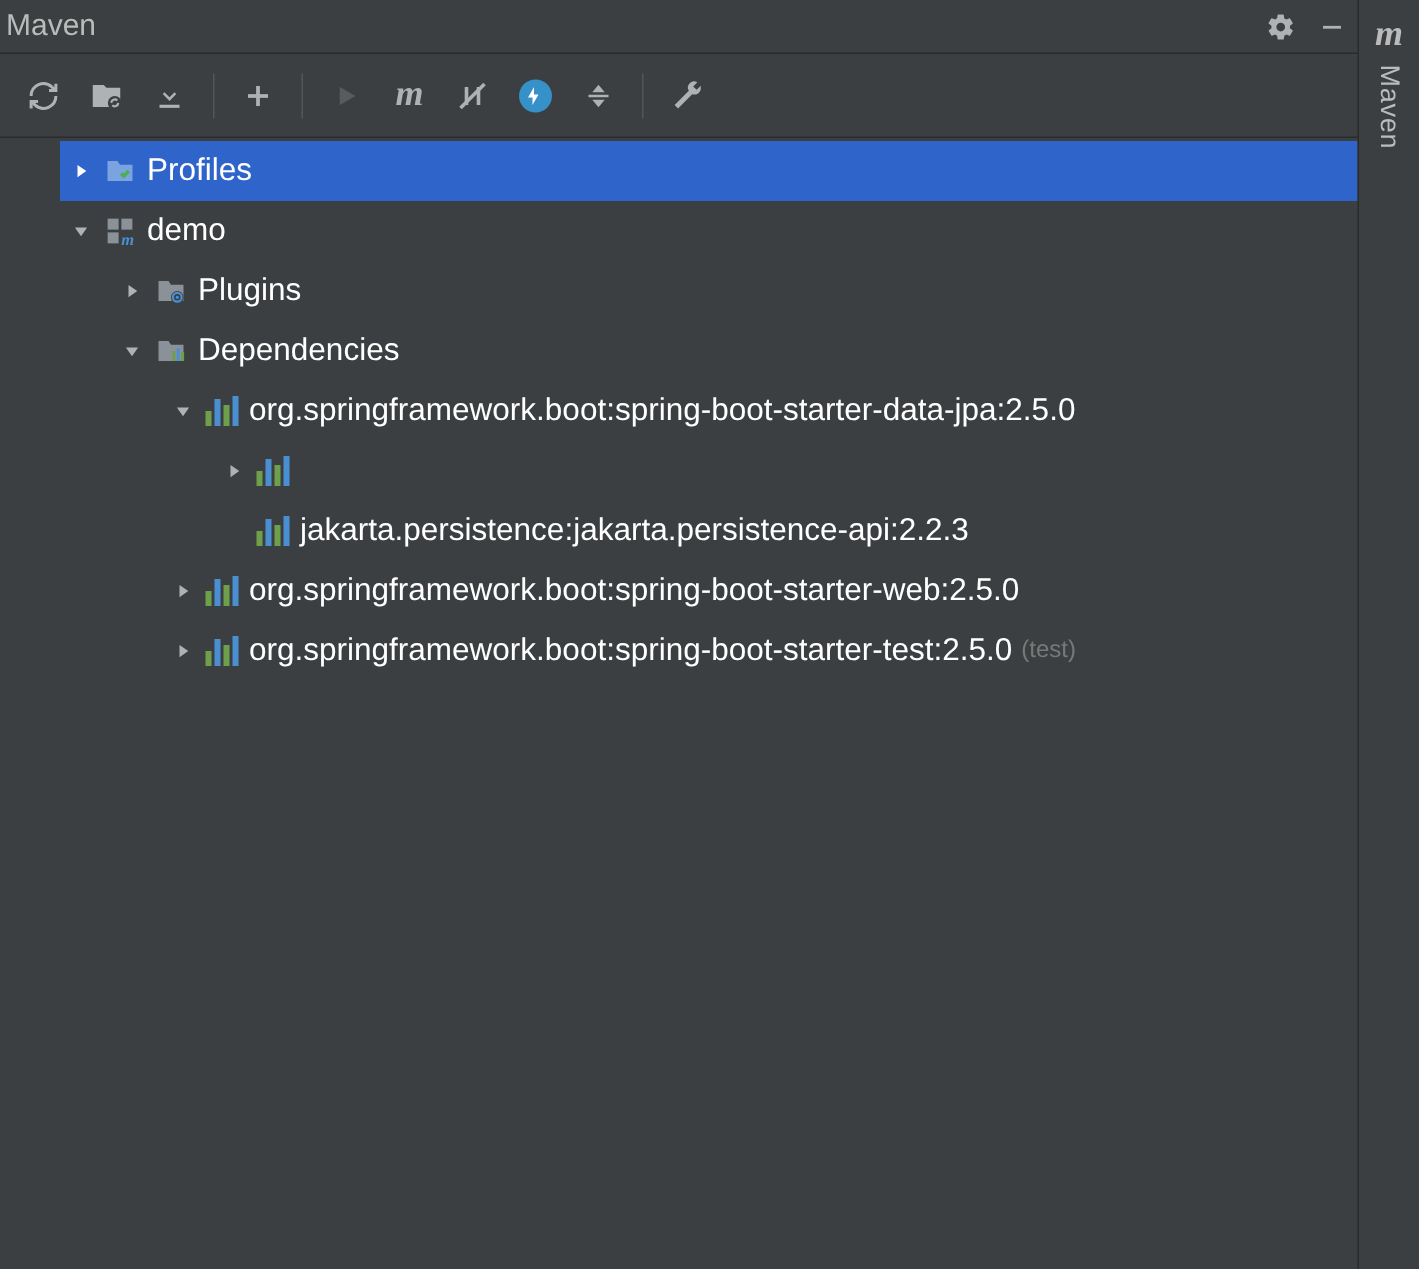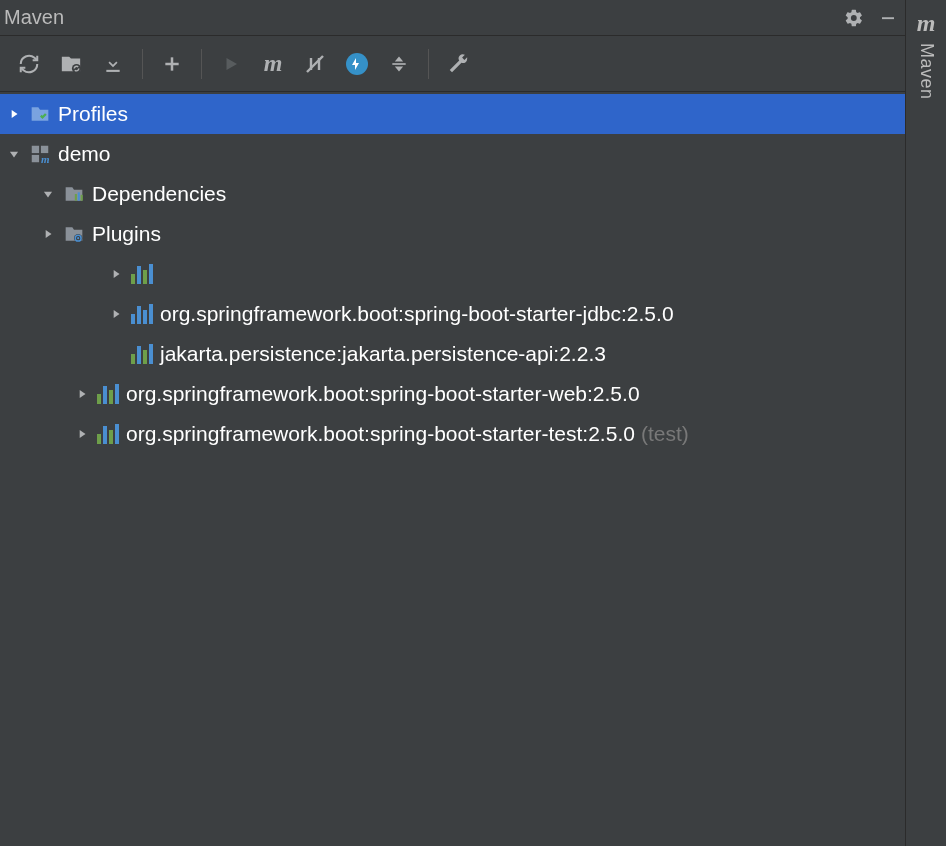--- a/index.html
+++ b/index.html
@@ -92,20 +92,21 @@
     font-style: italic;
     font-weight: bold;
     font-size: 24px;
     color: #afb1b3;
   }
   
   .tree {
     flex: 1;
     overflow: hidden;
     padding-top: 2px;
+    margin-left: 40px;
   }
   .row {
     height: 40px;
     display: flex;
     align-items: center;
     white-space: nowrap;
     padding-left: 4px;
     cursor: pointer;
   }
   .row.selected {
@@ -120,21 +121,21 @@
     flex-shrink: 0;
   }
   .arrow.none { visibility: hidden; }
   .node-icon {
     width: 24px; height: 24px;
     display: flex; align-items: center; justify-content: center;
     margin-left: 4px;
     flex-shrink: 0;
   }
   .indent { display:inline-block; flex-shrink:0; }
-  .scope { color: #787878; margin-left: 6px; font-size: 21px;}
+  .scope { color: #787878; margin-left: 6px; font-size: 16px;}
   
   .bars {
     display: flex; align-items: flex-end; gap: 2px; height: 20px;
   }
   .bars span { width: 4px; background: #6e9f4a; }
   .bars .b1 { height: 10px; background:#6e9f4a;}
   .bars .b2 { height: 18px; background:#4a8fd1;}
   .bars .b3 { height: 14px; background:#6e9f4a;}
   .bars .b4 { height: 20px; background:#4a8fd1;}
   .bars.alt .b1{background:#4a8fd1;}
@@ -260,85 +261,85 @@
           </svg>
       </span>
       <span class="label">demo</span>
     </div>
 
 
     <div class="row">
       <span class="indent" style="width:34px"></span>
       <span class="arrow">
         <svg width="14" height="14" viewBox="0 0 24 24">
+            <path d="M8 5l10 7-10 7z" fill="#afb1b3"></path>
+          </svg>
+      </span>
+      <span class="node-icon">
+        <svg width="24" height="20" viewBox="0 0 24 24">
+            <path fill="#8a9199" d="M10 4H2v16h20V7H12z"></path>
+            <circle cx="17" cy="17" r="5" fill="#3c3f41"></circle>
+            <circle cx="17" cy="17" r="3.5" fill="none" stroke="#4a8fd1" stroke-width="1.8"></circle>
+            <circle cx="17" cy="17" r="1.3" fill="#4a8fd1"></circle>
+          </svg>
+      </span>
+      <span class="label">Plugins</span>
+    </div>
+
+    <div class="row">
+      <span class="indent" style="width:34px"></span>
+      <span class="arrow">
+        <svg width="14" height="14" viewBox="0 0 24 24">
             <path d="M5 8l7 10 7-10z" fill="#afb1b3"></path>
           </svg>
       </span>
       <span class="node-icon">
         <svg width="24" height="20" viewBox="0 0 24 24">
             <path fill="#8a9199" d="M10 4H2v16h20V7H12z"></path>
             <rect x="13" y="12" width="2.5" height="8" fill="#6e9f4a"></rect>
             <rect x="16.5" y="10" width="2.5" height="10" fill="#4a8fd1"></rect>
             <rect x="20" y="13" width="2.5" height="7" fill="#6e9f4a"></rect>
           </svg>
       </span>
       <span class="label">Dependencies</span>
     </div>
 
     <div class="row">
-      <span class="indent" style="width:34px"></span>
-      <span class="arrow">
-        <svg width="14" height="14" viewBox="0 0 24 24">
-            <path d="M8 5l10 7-10 7z" fill="#afb1b3"></path>
-          </svg>
-      </span>
-      <span class="node-icon">
-        <svg width="24" height="20" viewBox="0 0 24 24">
-            <path fill="#8a9199" d="M10 4H2v16h20V7H12z"></path>
-            <circle cx="17" cy="17" r="5" fill="#3c3f41"></circle>
-            <circle cx="17" cy="17" r="3.5" fill="none" stroke="#4a8fd1" stroke-width="1.8"></circle>
-            <circle cx="17" cy="17" r="1.3" fill="#4a8fd1"></circle>
-          </svg>
-      </span>
-      <span class="label">Plugins</span>
-    </div>
-
+      <span class="indent" style="width:68px"></span>
+      <span class="arrow">
+        <svg width="14" height="14" viewBox="0 0 24 24">
+            <path d="M5 8l7 10 7-10z" fill="#afb1b3"></path>
+          </svg>
+      </span>
+      <span class="node-icon">
+          <span class="bars">
+            <span class="b1"></span>
+            <span class="b2"></span>
+            <span class="b3"></span>
+            <span class="b4"></span>
+          </span>
+        </span>
+      <span class="label">org.springframework.boot:spring-boot-starter-data-jpa:2.5.0</span>
+    </div>
 
     <div class="row">
       <span class="indent" style="width:102px"></span>
       <span class="arrow">
           <svg width="14" height="14" viewBox="0 0 24 24">
             <path d="M8 5l10 7-10 7z" fill="#afb1b3"></path>
           </svg>
         </span>
       <span class="node-icon">
           <span class="bars">
             <span class="b1"></span>
             <span class="b2"></span>
             <span class="b3"></span>
             <span class="b4"></span>
           </span>
         </span>
-    </div>
-    <div class="row">
-      <span class="indent" style="width:102px"></span>
-      <span class="arrow">
-          <svg width="14" height="14" viewBox="0 0 24 24">
-            <path d="M8 5l10 7-10 7z" fill="#afb1b3"></path>
-          </svg>
-        </span>
-      <span class="node-icon">
-          <span class="bars alt">
-            <span class="b1"></span>
-            <span class="b2"></span>
-            <span class="b3"></span>
-            <span class="b4"></span>
-          </span>
-        </span>
-      <span class="label">org.springframework.boot:spring-boot-starter-jdbc:2.5.0</span>
     </div>
     <div class="row">
       <span class="indent" style="width:102px"></span>
       <span class="arrow none"></span>
       <span class="node-icon">
           <span class="bars">
             <span class="b1"></span>
             <span class="b2"></span>
             <span class="b3"></span>
             <span class="b4"></span>

